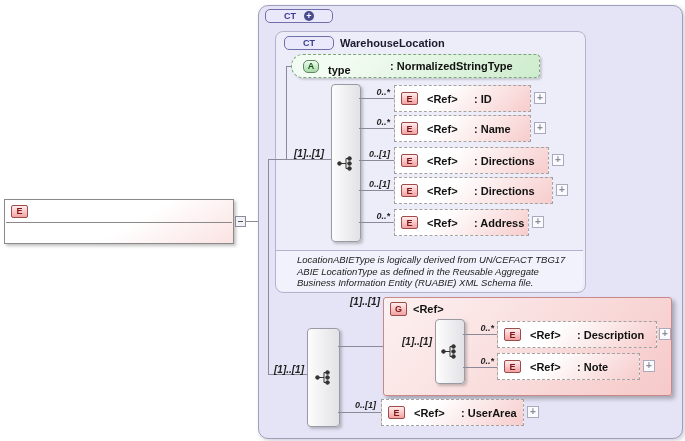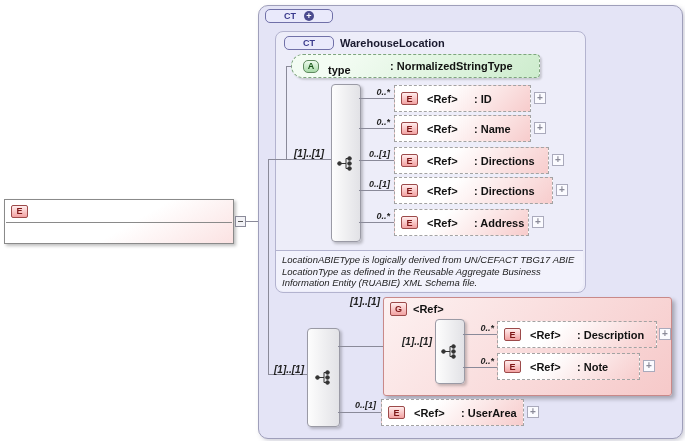--- a/index.html
+++ b/index.html
@@ -164,21 +164,21 @@
   <div class="abs plusbtn" style="left:556px;top:184px;">+</div>
 
   <div class="abs eref" style="left:394px;top:209px;width:135px;">
     <span class="badge badge-e">E</span>
     <span class="ref">&lt;Ref&gt;</span>
     <span>: Address</span>
   </div>
   <div class="abs plusbtn" style="left:532px;top:216px;">+</div>
 
   <div class="abs anno-area" style="left:276px;top:250px;width:307px;height:40px;">
-    <div class="anno" style="padding:3px 6px 0 6px;">LocationABIEType is logically derived from UN/CEFACT TBG17 ABIE LocationType as defined in the Reusable Aggregate Business Information Entity (RUABIE) XML Schema file.</div>
+    <div class="anno" style="padding:3px 6px 0 21px;">LocationABIEType is logically derived from UN/CEFACT TBG17 ABIE LocationType as defined in the Reusable Aggregate Business Information Entity (RUABIE) XML Schema file.</div>
   </div>
 
   <div class="abs vline" style="left:268px;top:159px;height:216px;"></div>
   <div class="abs hline" style="left:268px;top:374px;width:39px;"></div>
   <div class="abs card-l" style="left:274px;top:364px;">[1]..[1]</div>
 
   <div class="abs seq" style="left:307px;top:328px;width:31px;height:97px;">
     <svg width="18" height="15" viewBox="0 0 18 15">
       <g stroke="#333" stroke-width="1" fill="#333">
         <line x1="2.5" y1="7.5" x2="9" y2="7.5"></line>

